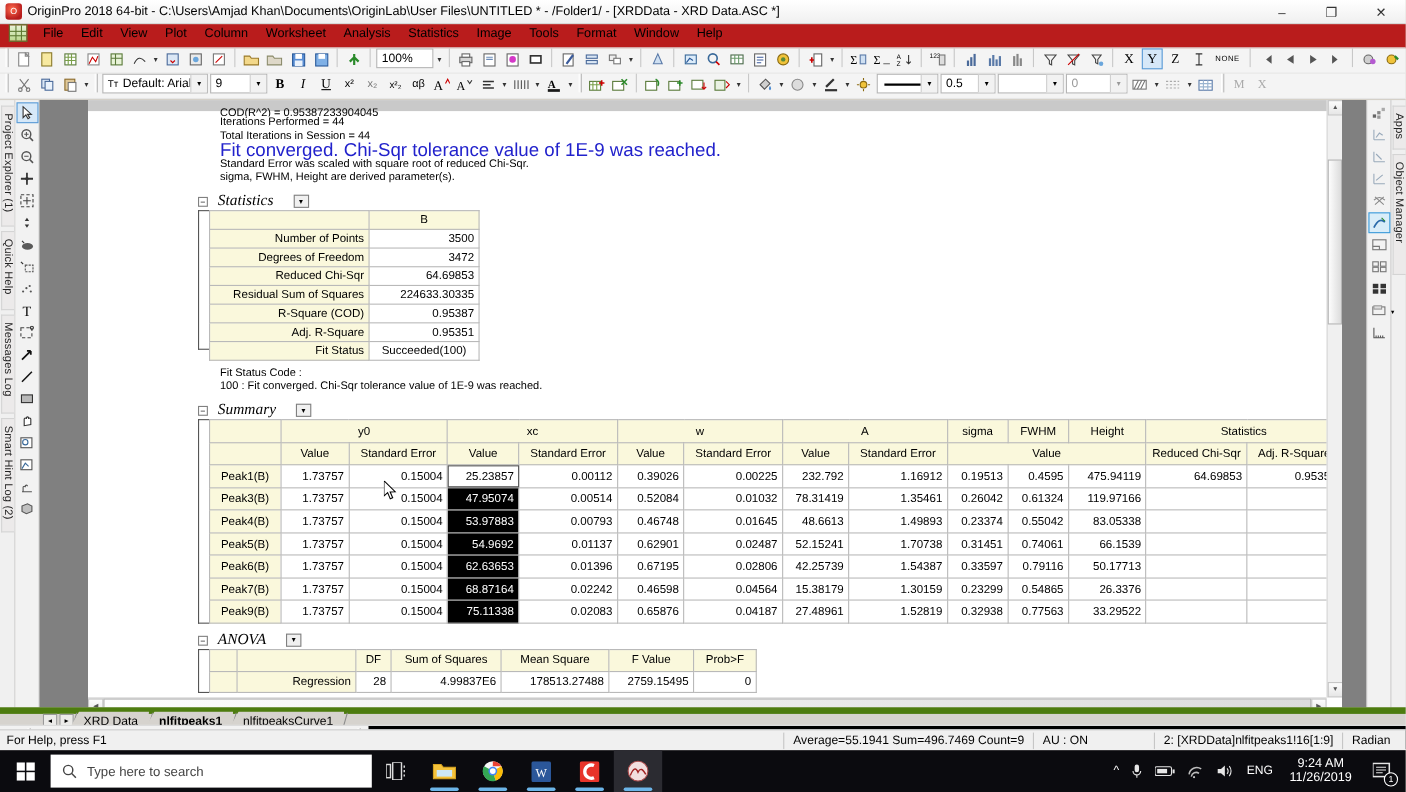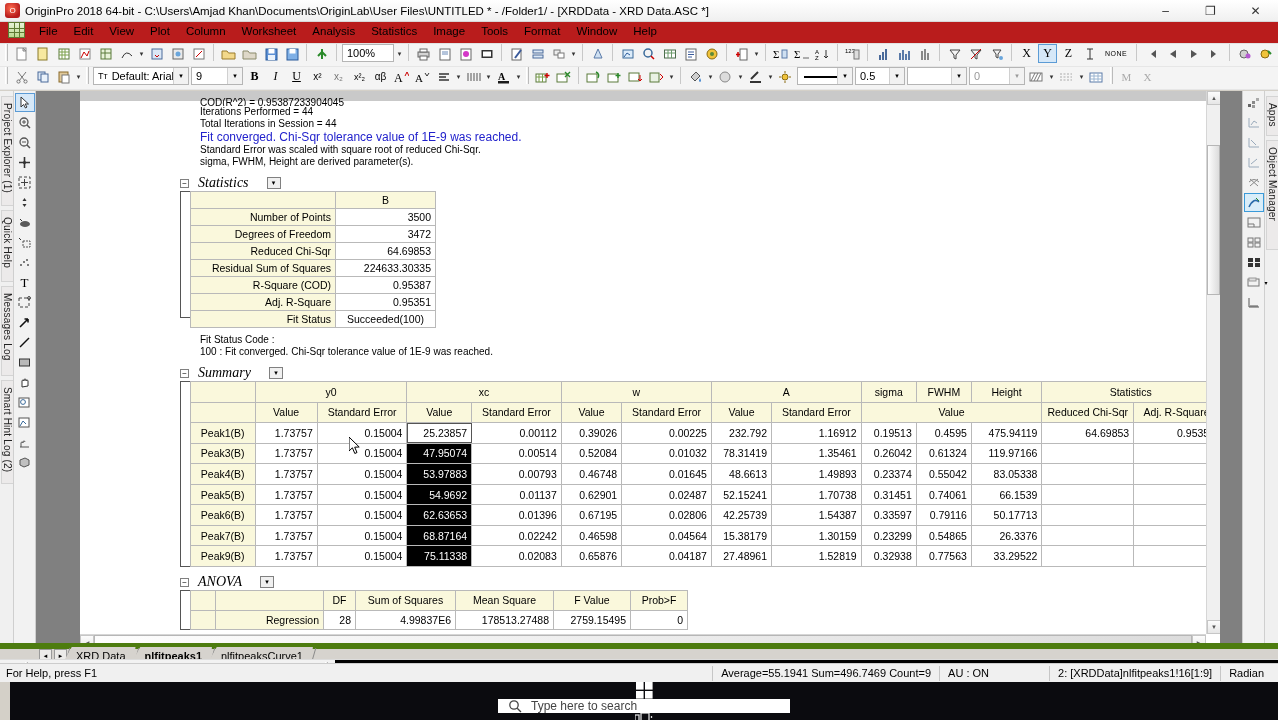--- a/index.html
+++ b/index.html
@@ -105,21 +105,21 @@
   .doc {
     position:absolute; left:44px; top:0; right:22px; bottom:14px;
     background:#fff; overflow:hidden;
   }
   .doc-grayhead { height:10px; background:#c9c9c9; }
 
   .sheet { position:absolute; left:0; top:10px; right:0; bottom:0; padding:0; }
 
   
   .rline { font-size:10px; padding-left:120px; line-height:12px; color:#000; }
-  .rline.blue { color:#2222cc; font-size:12px; line-height:14px; }
+  .rline.blue { color:#2222cc; font-size:17px; line-height:14px; }
 
   
   .sect { display:flex; align-items:center; padding-left:100px; margin-top:7px; }
   .expander {
     width:9px; height:9px; border:1px solid #808080; background:#fff;
     font-size:8px; line-height:7px; text-align:center; margin-right:9px; color:#000;
   }
   .sect-title { font-style:italic; font-size:14px; font-family:"Liberation Serif",serif; }
   .sect-drop {
     width:14px; height:12px; border:1px solid #808080; background:#f0f0f0;
@@ -205,22 +205,22 @@
   .statusrow {
     position:absolute; left:0; right:0; bottom:38px; height:19px;
     background:#f0f0f0; border-top:1px solid #cccccc;
     display:flex; align-items:center; font-size:11px; padding-left:6px;
   }
   .st-seg { border-left:1px solid #c6c6c6; padding:0 8px; height:15px;
             display:flex; align-items:center; }
 
   
   .taskbar {
-    position:absolute; left:10px; right:0; bottom:0; height:38px;
-    background:#0b0b0f; display:flex; align-items:center; color:#fff;flex-direction:column;
+    position:absolute; left:0; right:0; bottom:0; height:38px;
+    background:#0b0b0f; display:flex; align-items:center; color:#fff;
   }
   .startbtn { width:46px; height:38px; display:flex; align-items:center; justify-content:center; }
   .searchbox {
     width:292px; height:30px; background:#fff; color:#444; display:flex;
     align-items:center; padding-left:10px; font-size:12px; gap:9px;
   }
   .tb-app {
     width:44px; height:38px; display:flex; align-items:center; justify-content:center;
     position:relative;
   }

